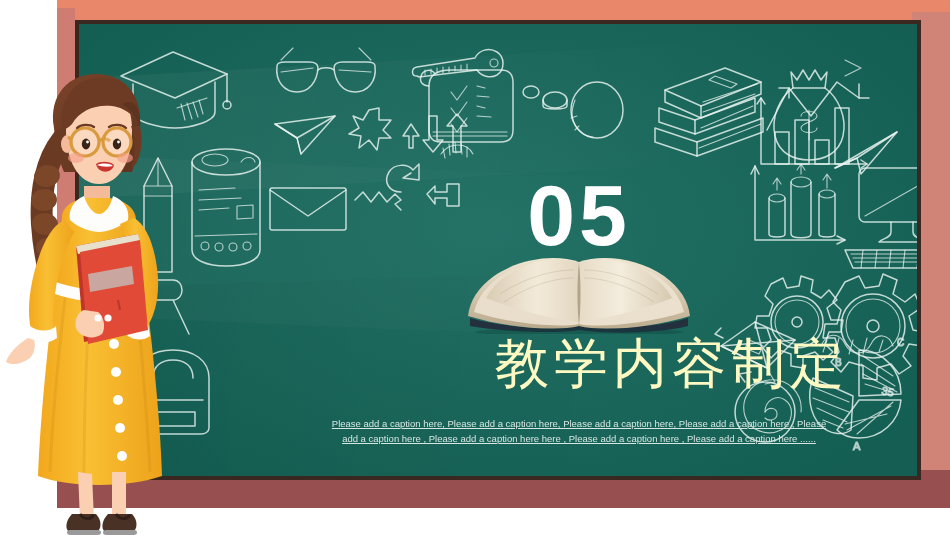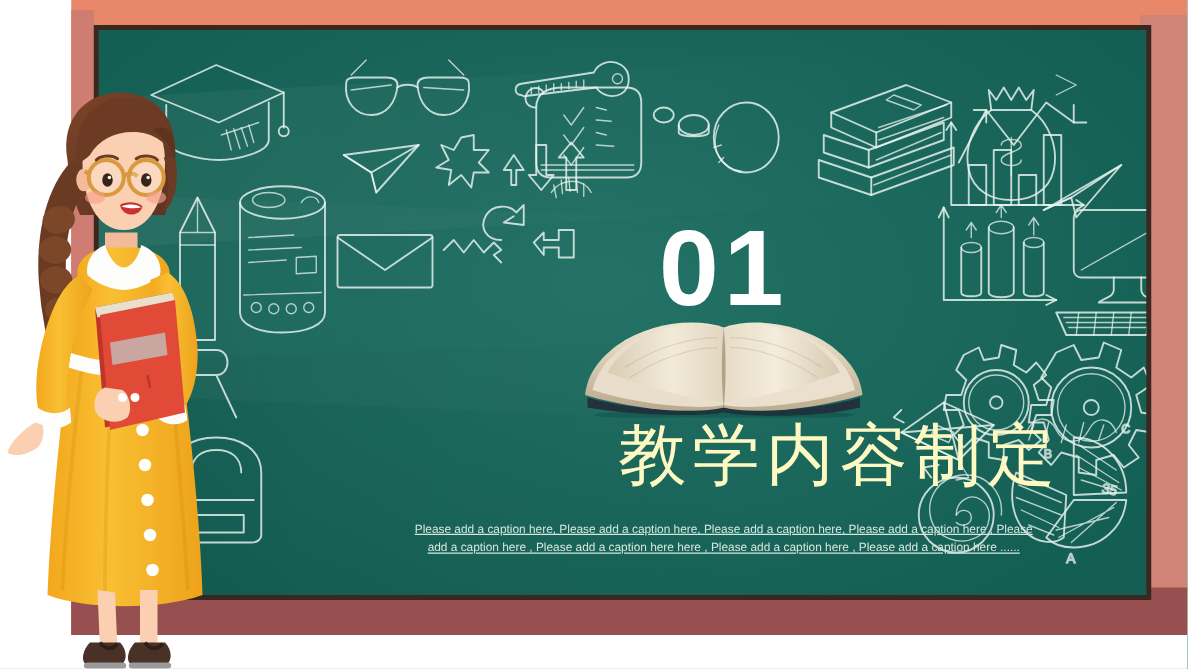--- a/index.html
+++ b/index.html
@@ -320,21 +320,21 @@
 
       <svg style="left:738px; top:300px;" width="80" height="40" viewBox="0 0 80 40">
         <path class="dd-thin" d="M4 22 C10 8 22 8 28 20 C34 32 48 32 54 20 C60 8 72 10 76 22"></path>
         <path class="dd-thin" d="M6 28 L10 16 M18 30 L22 14 M32 30 L36 16 M46 30 L50 14 M62 28 L66 16"></path>
       </svg>
 
     </div>
 
     <div class="center-col">
 
-      <div class="num-01">01</div>
+      <div class="num-01">05</div>
 
       <div class="book-wrap">
         <svg width="230" height="92" viewBox="0 0 230 92">
           <defs>
             <linearGradient id="pgL" x1="0" y1="0" x2="1" y2="0">
               <stop offset="0%" stop-color="#d9ccb4"></stop>
               <stop offset="55%" stop-color="#f2ead9"></stop>
               <stop offset="100%" stop-color="#e2d6c0"></stop>
             </linearGradient>
             <linearGradient id="pgR" x1="0" y1="0" x2="1" y2="0">

